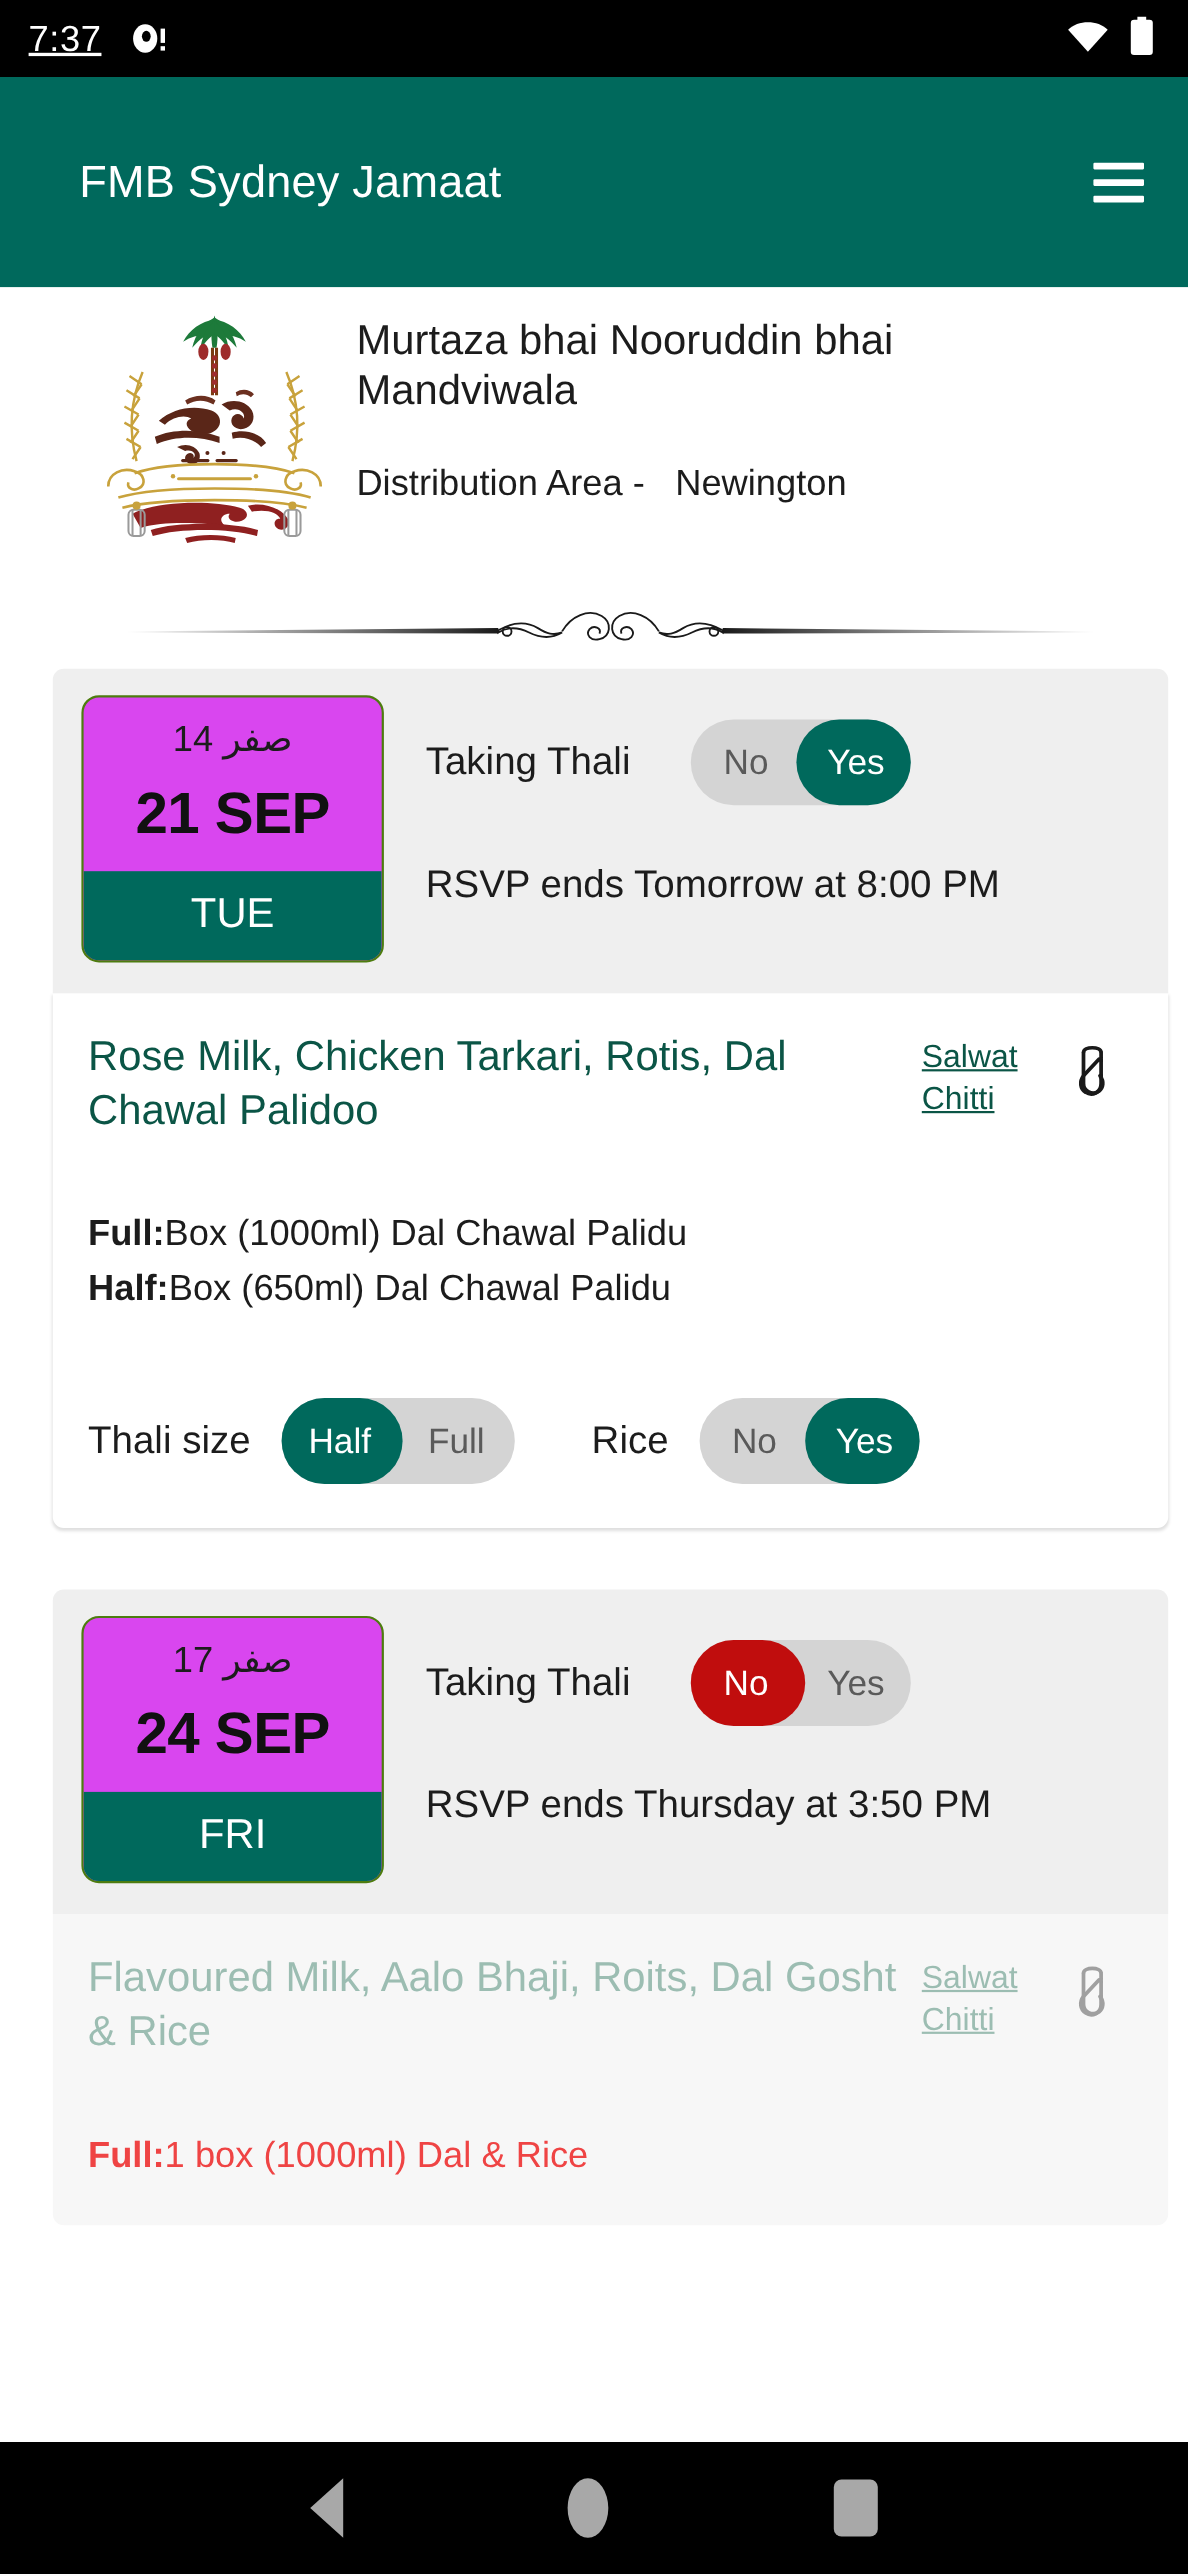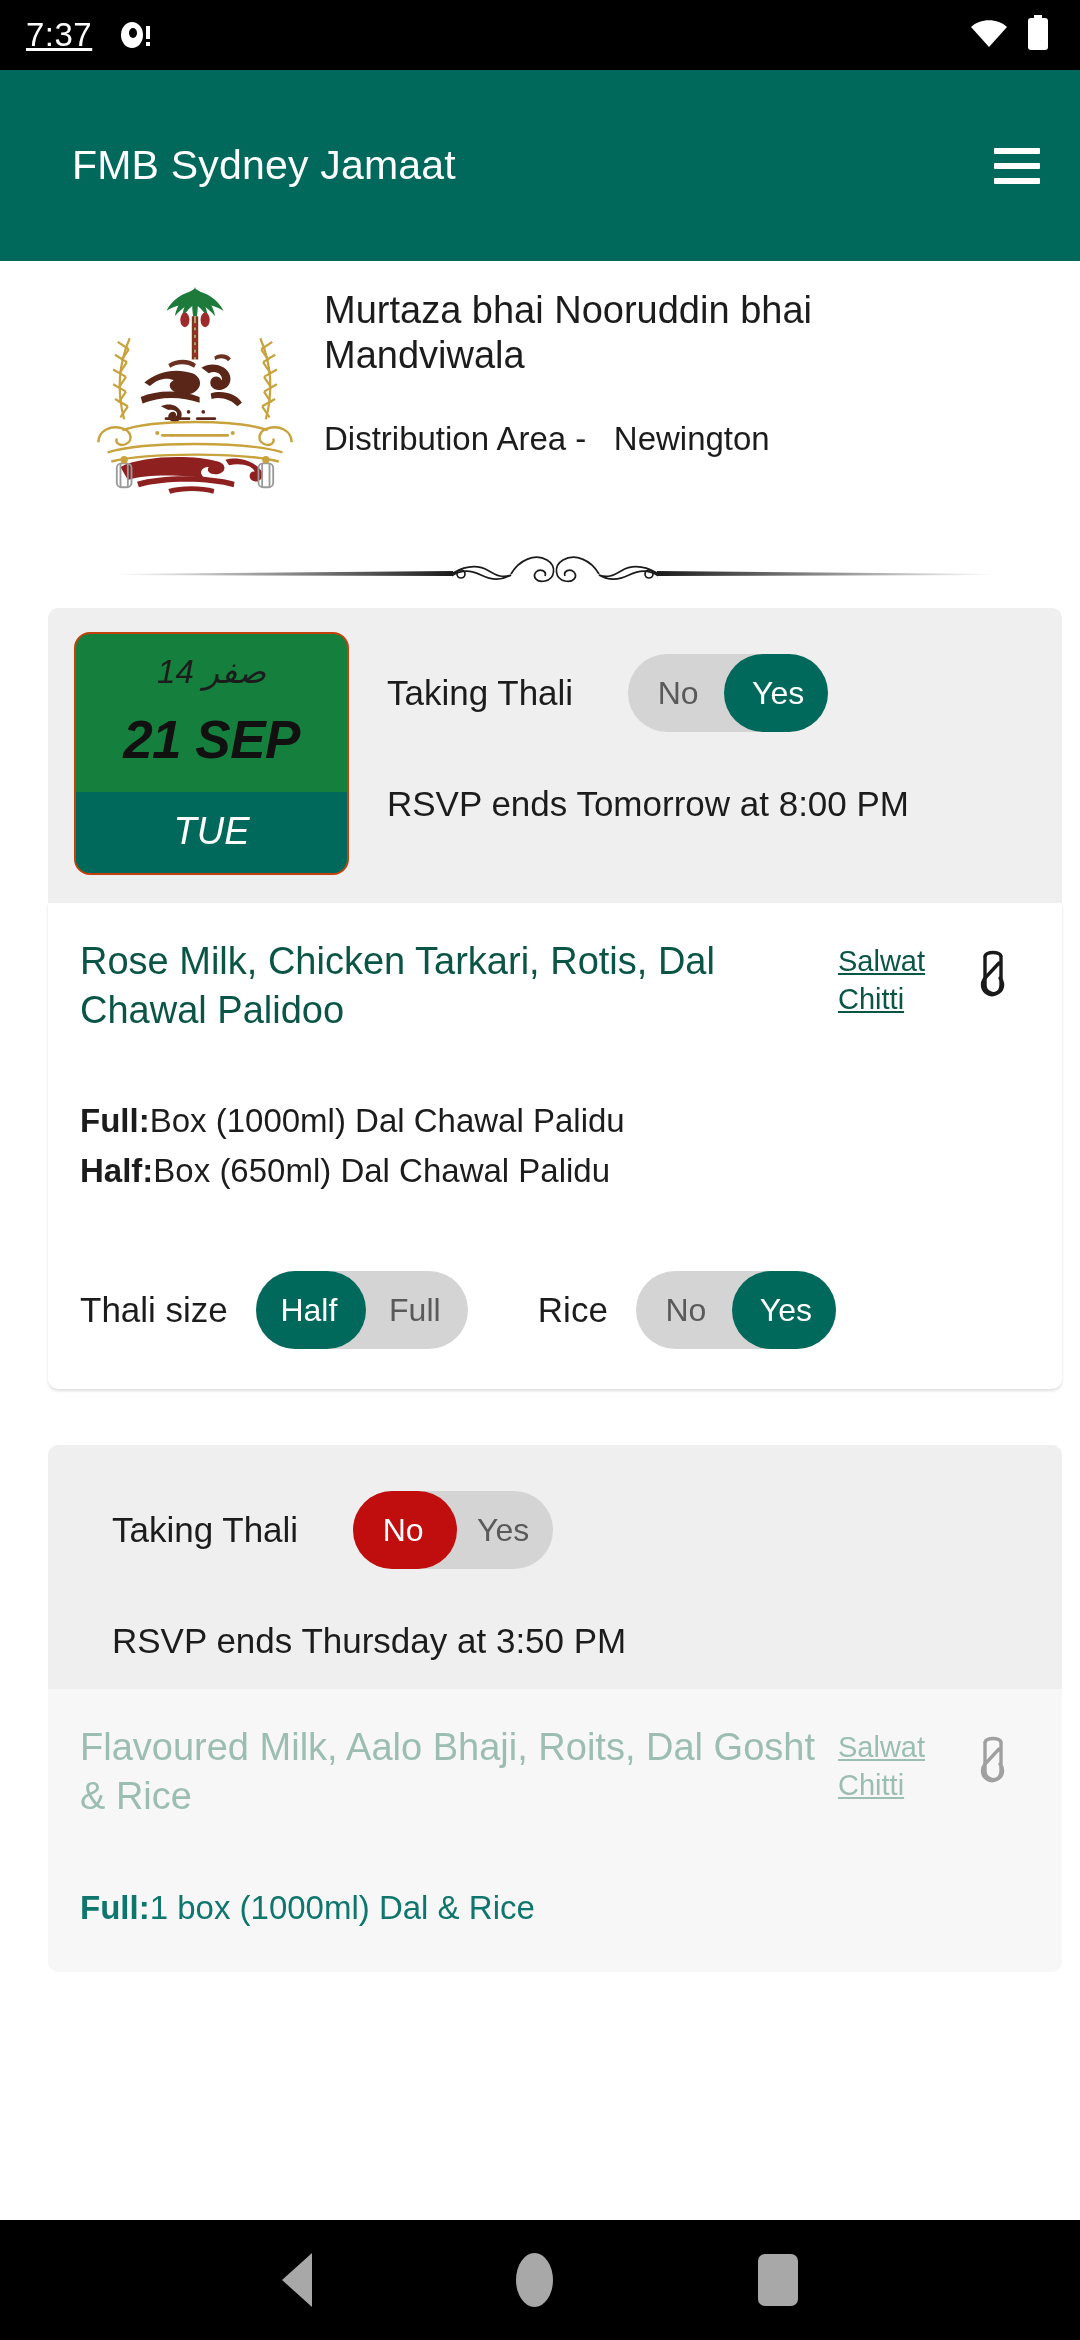--- a/index.html
+++ b/index.html
@@ -53,23 +53,23 @@
   
   .day-card{ margin:0 18px 0 18px; }
   .day-head{
     background:#efefef; border-radius:10px 10px 0 0;
     display:flex; align-items:flex-start;
     padding:24px 26px 28px 26px;
     position:relative;
   }
   .datebox{
     width:275px; flex:0 0 275px;
-    border:2px solid #c2410c; border-radius:16px;
-    background:#15803d; overflow:hidden;
-    display:flex; flex-direction:column;font-style:italic;
+    border:2px solid #4d7c0f; border-radius:16px;
+    background:#d946ef; overflow:hidden;
+    display:flex; flex-direction:column;
   }
   .db-hijri{
     text-align:center; font-size:33px; color:#1c1c1c;
     padding:18px 0 4px 0; direction:rtl;
   }
   .db-greg{
     text-align:center; font-size:53px; font-weight:700; color:#111111;
     padding:14px 0 22px 0; letter-spacing:-.5px;
   }
   .db-dow{
@@ -117,21 +117,21 @@
   .chitti{
     width:118px; flex:0 0 118px; text-align:left;
     font-size:29px; line-height:1.3; color:#0b5546;
     text-decoration:underline; cursor:pointer; padding-top:6px;
   }
   .menu-body.disabled .chitti{ color:#9cbdb2; }
   .clip{ width:74px; flex:0 0 74px; display:flex; justify-content:center; padding-top:8px; }
 
   .portions{ margin-top:62px; }
   .portion-line{ font-size:33px; color:#1c1c1c; line-height:1.5; }
-  .menu-body.disabled .portion-line{ color:#0f766e; }
+  .menu-body.disabled .portion-line{ color:#ef4444; }
   .portion-line b{ font-weight:700; }
 
   .opts-row{ margin-top:76px; display:flex; align-items:center; }
   .opt-label{ font-size:35px; color:#1c1c1c; }
   .opt-group{ display:flex; align-items:center; }
   .opt-group + .opt-group{ margin-left:70px; }
 
   .gap-between{ height:56px; }
 
   
@@ -401,20 +401,25 @@
             </div>
           </div>
         </div>
       </div>
     </div>
 
     <div class="gap-between"></div>
 
     <div class="day-card">
       <div class="day-head">
+        <div class="datebox">
+          <div class="db-hijri">صفر 17</div>
+          <div class="db-greg">24 SEP</div>
+          <div class="db-dow">FRI</div>
+        </div>
         <div class="day-right">
           <div class="rsvp-row">
             <div class="rsvp-label">Taking Thali</div>
             <div class="toggle off">
               <div class="thumb"></div>
               <span class="opt-a">No</span>
               <span class="opt-b">Yes</span>
             </div>
           </div>
           <div class="rsvp-ends">RSVP ends Thursday at 3:50 PM</div>

